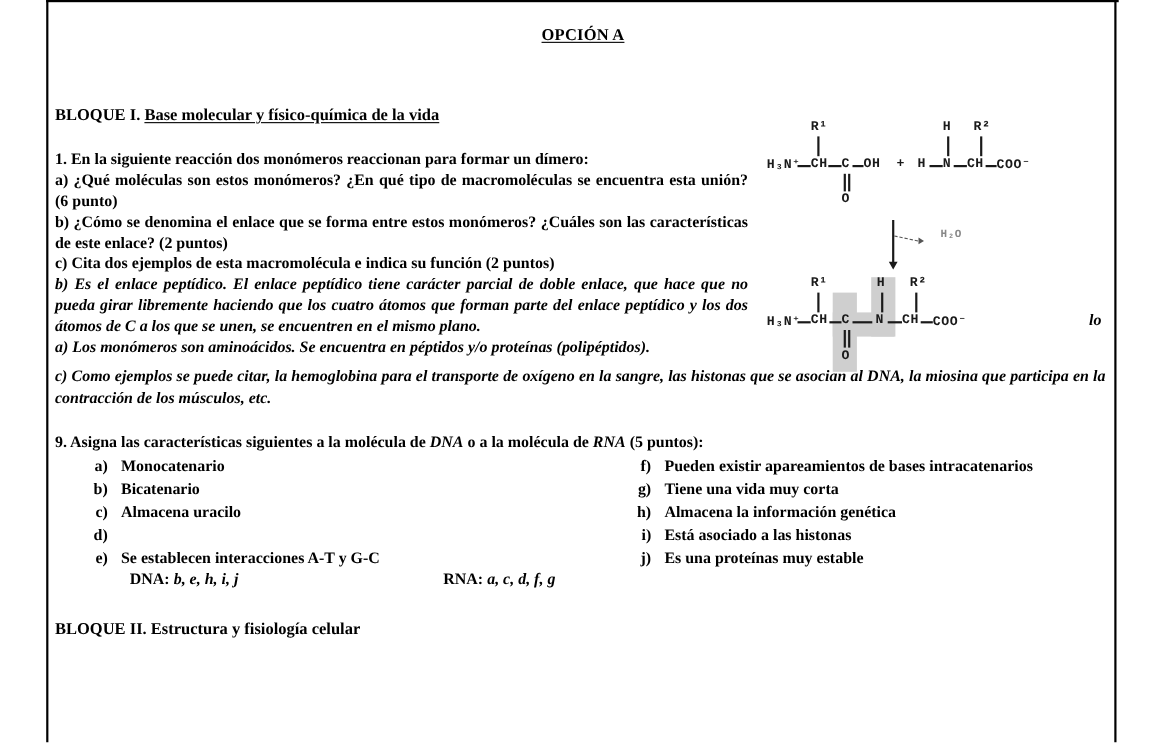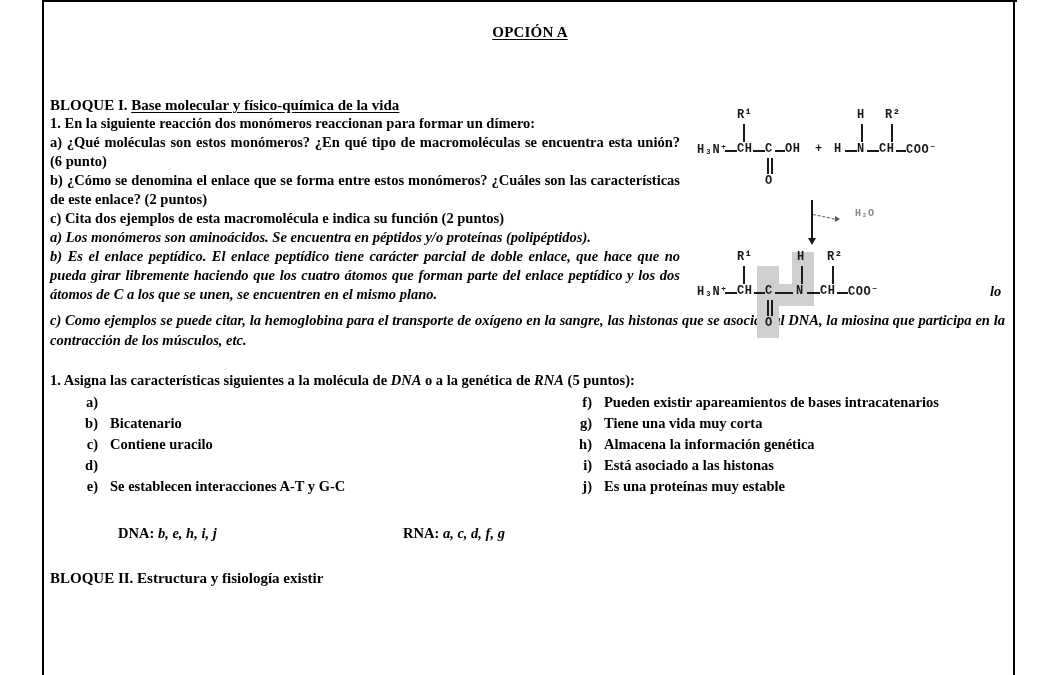--- a/index.html
+++ b/index.html
@@ -64,20 +64,21 @@
     margin-top: 56px;
   }
   .bloque .uline {
     text-decoration: underline;
     text-underline-offset: 2px;
   }
 
   .q-block {
     position: relative;
     width: 630px;
+    margin-top: 22px;
   }
   .q-line {
     font-weight: bold;
     font-size: 14.5px;
     line-height: 19px;
     margin: 0;
   }
   .q-line.just {
     text-align: justify;
   }
@@ -131,21 +132,20 @@
     padding-right: 12px;
     box-sizing: border-box;
   }
   .li-text { flex: 1 1 auto; }
 
   .col-left .li-row { padding-left: 26px; }
   .col-right .li-row { padding-left: 0px; }
 
   .answers-row {
     display: flex;
-    margin-top: 28px;
     padding-left: 68px;
     font-size: 14.5px;
   }
   .answers-row .ans-label {
     font-weight: bold;
   }
   .answers-row .ans-val {
     font-style: italic;
     font-weight: bold;
   }
@@ -244,42 +244,43 @@
 
   <div class="doc-title"><span>OPCIÓN A</span></div>
 
   <div class="bloque"><span>BLOQUE I.</span> <span class="uline">Base molecular y físico-química de la vida</span></div>
 
   <div class="q-block">
     <p class="q-line">1. En la siguiente reacción dos monómeros reaccionan para formar un dímero:</p>
     <p class="q-line just">a) ¿Qué moléculas son estos monómeros? ¿En qué tipo de macromoléculas se encuentra esta unión? (6 punto)</p>
     <p class="q-line just">b) ¿Cómo se denomina el enlace que se forma entre estos monómeros? ¿Cuáles son las características de este enlace? (2 puntos)</p>
     <p class="q-line">c) Cita dos ejemplos de esta macromolécula e indica su función (2 puntos)</p>
+    <p class="ans-line just">b) Es el enlace peptídico. El enlace peptídico tiene carácter parcial de doble enlace, que hace que no pueda girar libremente haciendo que los cuatro átomos que forman parte del enlace peptídico y los dos átomos de C a los que se unen, se encuentren en el mismo plano.</p>
     <p class="ans-line just">a) Los monómeros son aminoácidos. Se encuentra en péptidos y/o proteínas (polipéptidos).</p>
-    <p class="ans-line just">b) Es el enlace peptídico. El enlace peptídico tiene carácter parcial de doble enlace, que hace que no pueda girar libremente haciendo que los cuatro átomos que forman parte del enlace peptídico y los dos átomos de C a los que se unen, se encuentren en el mismo plano.</p>
   </div>
 
   <div class="wide-wrap">
     <p class="wide-ans">c) Como ejemplos se puede citar, la hemoglobina para el transporte de oxígeno en la sangre, las histonas que se asocian al DNA, la miosina que participa en la contracción de los músculos, etc.</p>
   </div>
 
-  <div class="q2-head"><span>1. Asigna las características siguientes a la molécula de </span><i>DNA</i><span> o a la genética de </span><i>RNA</i><span> (5 puntos):</span></div>
+  <div class="q2-head"><span>9. Asigna las características siguientes a la molécula de </span><i>DNA</i><span> o a la molécula de </span><i>RNA</i><span> (5 puntos):</span></div>
 
   <div class="q2-cols">
     <div class="col-left">
       <div class="li-row">
           <span class="li-marker">a)</span>
+          <span class="li-text">Monocatenario</span>
         </div>
       <div class="li-row">
           <span class="li-marker">b)</span>
           <span class="li-text">Bicatenario</span>
         </div>
       <div class="li-row">
           <span class="li-marker">c)</span>
-          <span class="li-text">Contiene uracilo</span>
+          <span class="li-text">Almacena uracilo</span>
         </div>
       <div class="li-row">
           <span class="li-marker">d)</span>
         </div>
       <div class="li-row">
           <span class="li-marker">e)</span>
           <span class="li-text">Se establecen interacciones A-T y G-C</span>
         </div>
     </div>
     <div class="col-right">
@@ -304,21 +305,21 @@
           <span class="li-text">Es una proteínas muy estable</span>
         </div>
     </div>
   </div>
 
   <div class="answers-row">
     <div class="ans-dna"><span class="ans-label">DNA:</span> <span class="ans-val">b, e, h, i, j</span></div>
     <div><span class="ans-label">RNA:</span> <span class="ans-val">a, c, d, f, g</span></div>
   </div>
 
-  <div class="bloque2"><span>BLOQUE II.</span> <span class="uline">Estructura y fisiología existir</span></div>
+  <div class="bloque2"><span>BLOQUE II.</span> <span class="uline">Estructura y fisiología celular</span></div>
 
 </div>
 
 <div id="chem">
 
   <div class="chem-atom" style="left:40px; top:6px;">R¹</div>
 
   <div class="chem-bond-v" style="left:46px; top:22px; height:18px;"></div>
 
   <div class="chem-atom" style="left:0px; top:40px;"><span>H₃N⁺</span></div>

